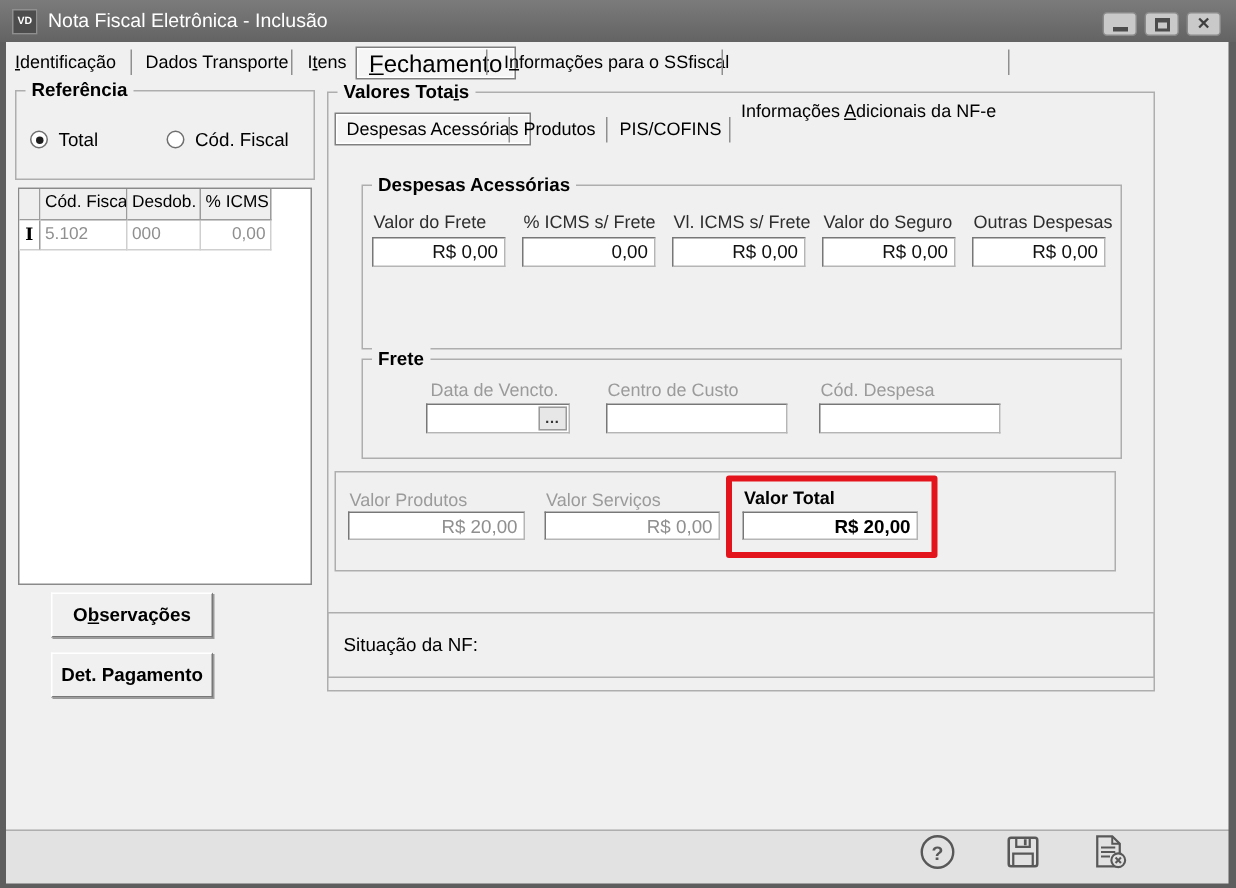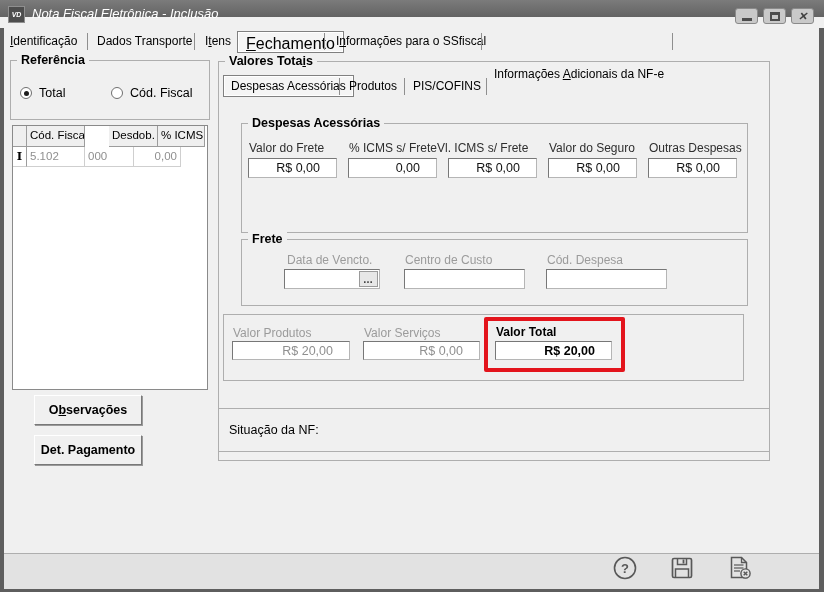--- a/index.html
+++ b/index.html
@@ -1,22 +1,22 @@
 <!DOCTYPE html>
 <html><head>
 <meta charset="utf-8">
 <style>
   * { box-sizing: border-box; margin: 0; padding: 0; }
   html,body { width: 824px; height: 592px; }
   body { font-family: "Liberation Sans", sans-serif; cursor: default; background:#f0f0f0; }
   .win { position: relative; width: 824px; height: 592px; background:#f0f0f0; overflow: hidden; }
 
   
-  .titlebar { position:absolute; left:0; top:0; width:824px; height:17px;
-              background: linear-gradient(#7b7b7b, #636363); font-style: italic; }
+  .titlebar { position:absolute; left:0; top:0; width:824px; height:28px;
+              background: linear-gradient(#7b7b7b, #636363); }
   .appicon  { position:absolute; left:8px; top:6px; width:17px; height:17px; background:#4d4d4d;
               border:1px solid #8f8f8f; color:#fff; font-size:7px; font-weight:bold;
               display:flex; align-items:center; justify-content:center; }
   .wtitle   { position:absolute; left:32px; top:0; height:28px; line-height:28px;
               color:#fff; font-size:13px; white-space:nowrap; }
   .winbtn   { position:absolute; top:8px; width:23px; height:16px; background:#c9c9c9;
               border:1px solid #8a8a8a; border-radius:3px;
               display:flex; align-items:center; justify-content:center; }
   .g-min { width:10px; height:3px; background:#4c4c4c; margin-top:7px; }
   .g-max { width:10px; height:9px; border:2px solid #4c4c4c; border-top-width:3px; }
@@ -68,21 +68,21 @@
                  border:1px solid #808080; background:#f5f5f5;
                  box-shadow: inset 1px 1px 0 #fff, inset -1px -1px 0 #fff; white-space:nowrap; }
   .itab { position:absolute; top:17px; font-size:12px; white-space:nowrap; }
   .isep { position:absolute; top:16px; width:1px; height:17px; background:#8f8f8f; }
 
   
   .flabel { position:absolute; font-size:12px; color:#2e2e2e; white-space:nowrap; }
   .flabel.dis { color:#9b9b9b; }
   .field { position:absolute; height:20px; background:#fff; font-size:12.5px; color:#111;
            border:1px solid; border-color:#777 #b5b5b5 #b5b5b5 #777;
-           text-align:right; padding:2px 16px 0 4px; white-space:nowrap; }
+           text-align:right; padding:2px 4px 0 4px; white-space:nowrap; }
   .field.dis { color:#8f8f8f; }
   .field.bold { font-weight:bold; color:#000; }
   .lookup-btn { position:absolute; right:1px; top:1px; bottom:1px; width:19px; background:#e7e7e7;
                 border:1px solid #9a9a9a; font-size:10px; font-weight:bold; color:#333;
                 display:flex; align-items:center; justify-content:center; letter-spacing:1px; }
 
   
   .redbox { position:absolute; border:4px solid #e3141c; border-radius:2px; pointer-events:none; z-index:20; }
 
   
@@ -135,21 +135,21 @@
     <div class="radio sel" style="left:9px; top:26px;"></div>
     <div class="rlabel" style="left:28px; top:25px;">Total</div>
     <div class="radio" style="left:100px; top:26px;"></div>
     <div class="rlabel" style="left:119px; top:25px;">Cód. Fiscal</div>
   </div>
 
   <div class="grid">
     <div class="grow">
       <div class="gh" style="width:14px;"></div>
       <div class="gh" style="width:58px;">Cód. Fiscal</div>
-      <div class="gh" style="width:49px;margin-left:24px;">Desdob.</div>
+      <div class="gh" style="width:49px;">Desdob.</div>
       <div class="gh" style="width:47px;">% ICMS</div>
     </div>
     <div class="grow">
       <div class="gc gsel" style="width:14px;">I</div>
       <div class="gc" style="width:58px;">5.102</div>
       <div class="gc" style="width:49px;">000</div>
       <div class="gc" style="width:47px; text-align:right;">0,00</div>
     </div>
   </div>
 
@@ -169,21 +169,21 @@
     <div class="isep" style="left:185px;"></div>
     <div class="itab" style="left:194px;">PIS/COFINS</div>
     <div class="isep" style="left:267px;"></div>
 
     <div class="group" style="left:22px; top:61px; width:507px; height:110px;">
       <div class="gtitle">Despesas Acessórias</div>
       <div class="flabel" style="left:7px;   top:17px;">Valor do Frete</div>
       <div class="field" style="left:6px;   top:34px; width:89px;">R$ 0,00</div>
       <div class="flabel" style="left:107px; top:17px;">% ICMS s/ Frete</div>
       <div class="field" style="left:106px; top:34px; width:89px;">0,00</div>
-      <div class="flabel" style="left:195px; top:17px;">Vl. ICMS s/ Frete</div>
+      <div class="flabel" style="left:207px; top:17px;">Vl. ICMS s/ Frete</div>
       <div class="field" style="left:206px; top:34px; width:89px;">R$ 0,00</div>
       <div class="flabel" style="left:307px; top:17px;">Valor do Seguro</div>
       <div class="field" style="left:306px; top:34px; width:89px;">R$ 0,00</div>
       <div class="flabel" style="left:407px; top:17px;">Outras Despesas</div>
       <div class="field" style="left:406px; top:34px; width:89px;">R$ 0,00</div>
     </div>
 
     <div class="group" style="left:22px; top:177px; width:507px; height:67px;">
       <div class="gtitle">Frete</div>
       <div class="flabel dis" style="left:45px;  top:13px;">Data de Vencto.</div>

